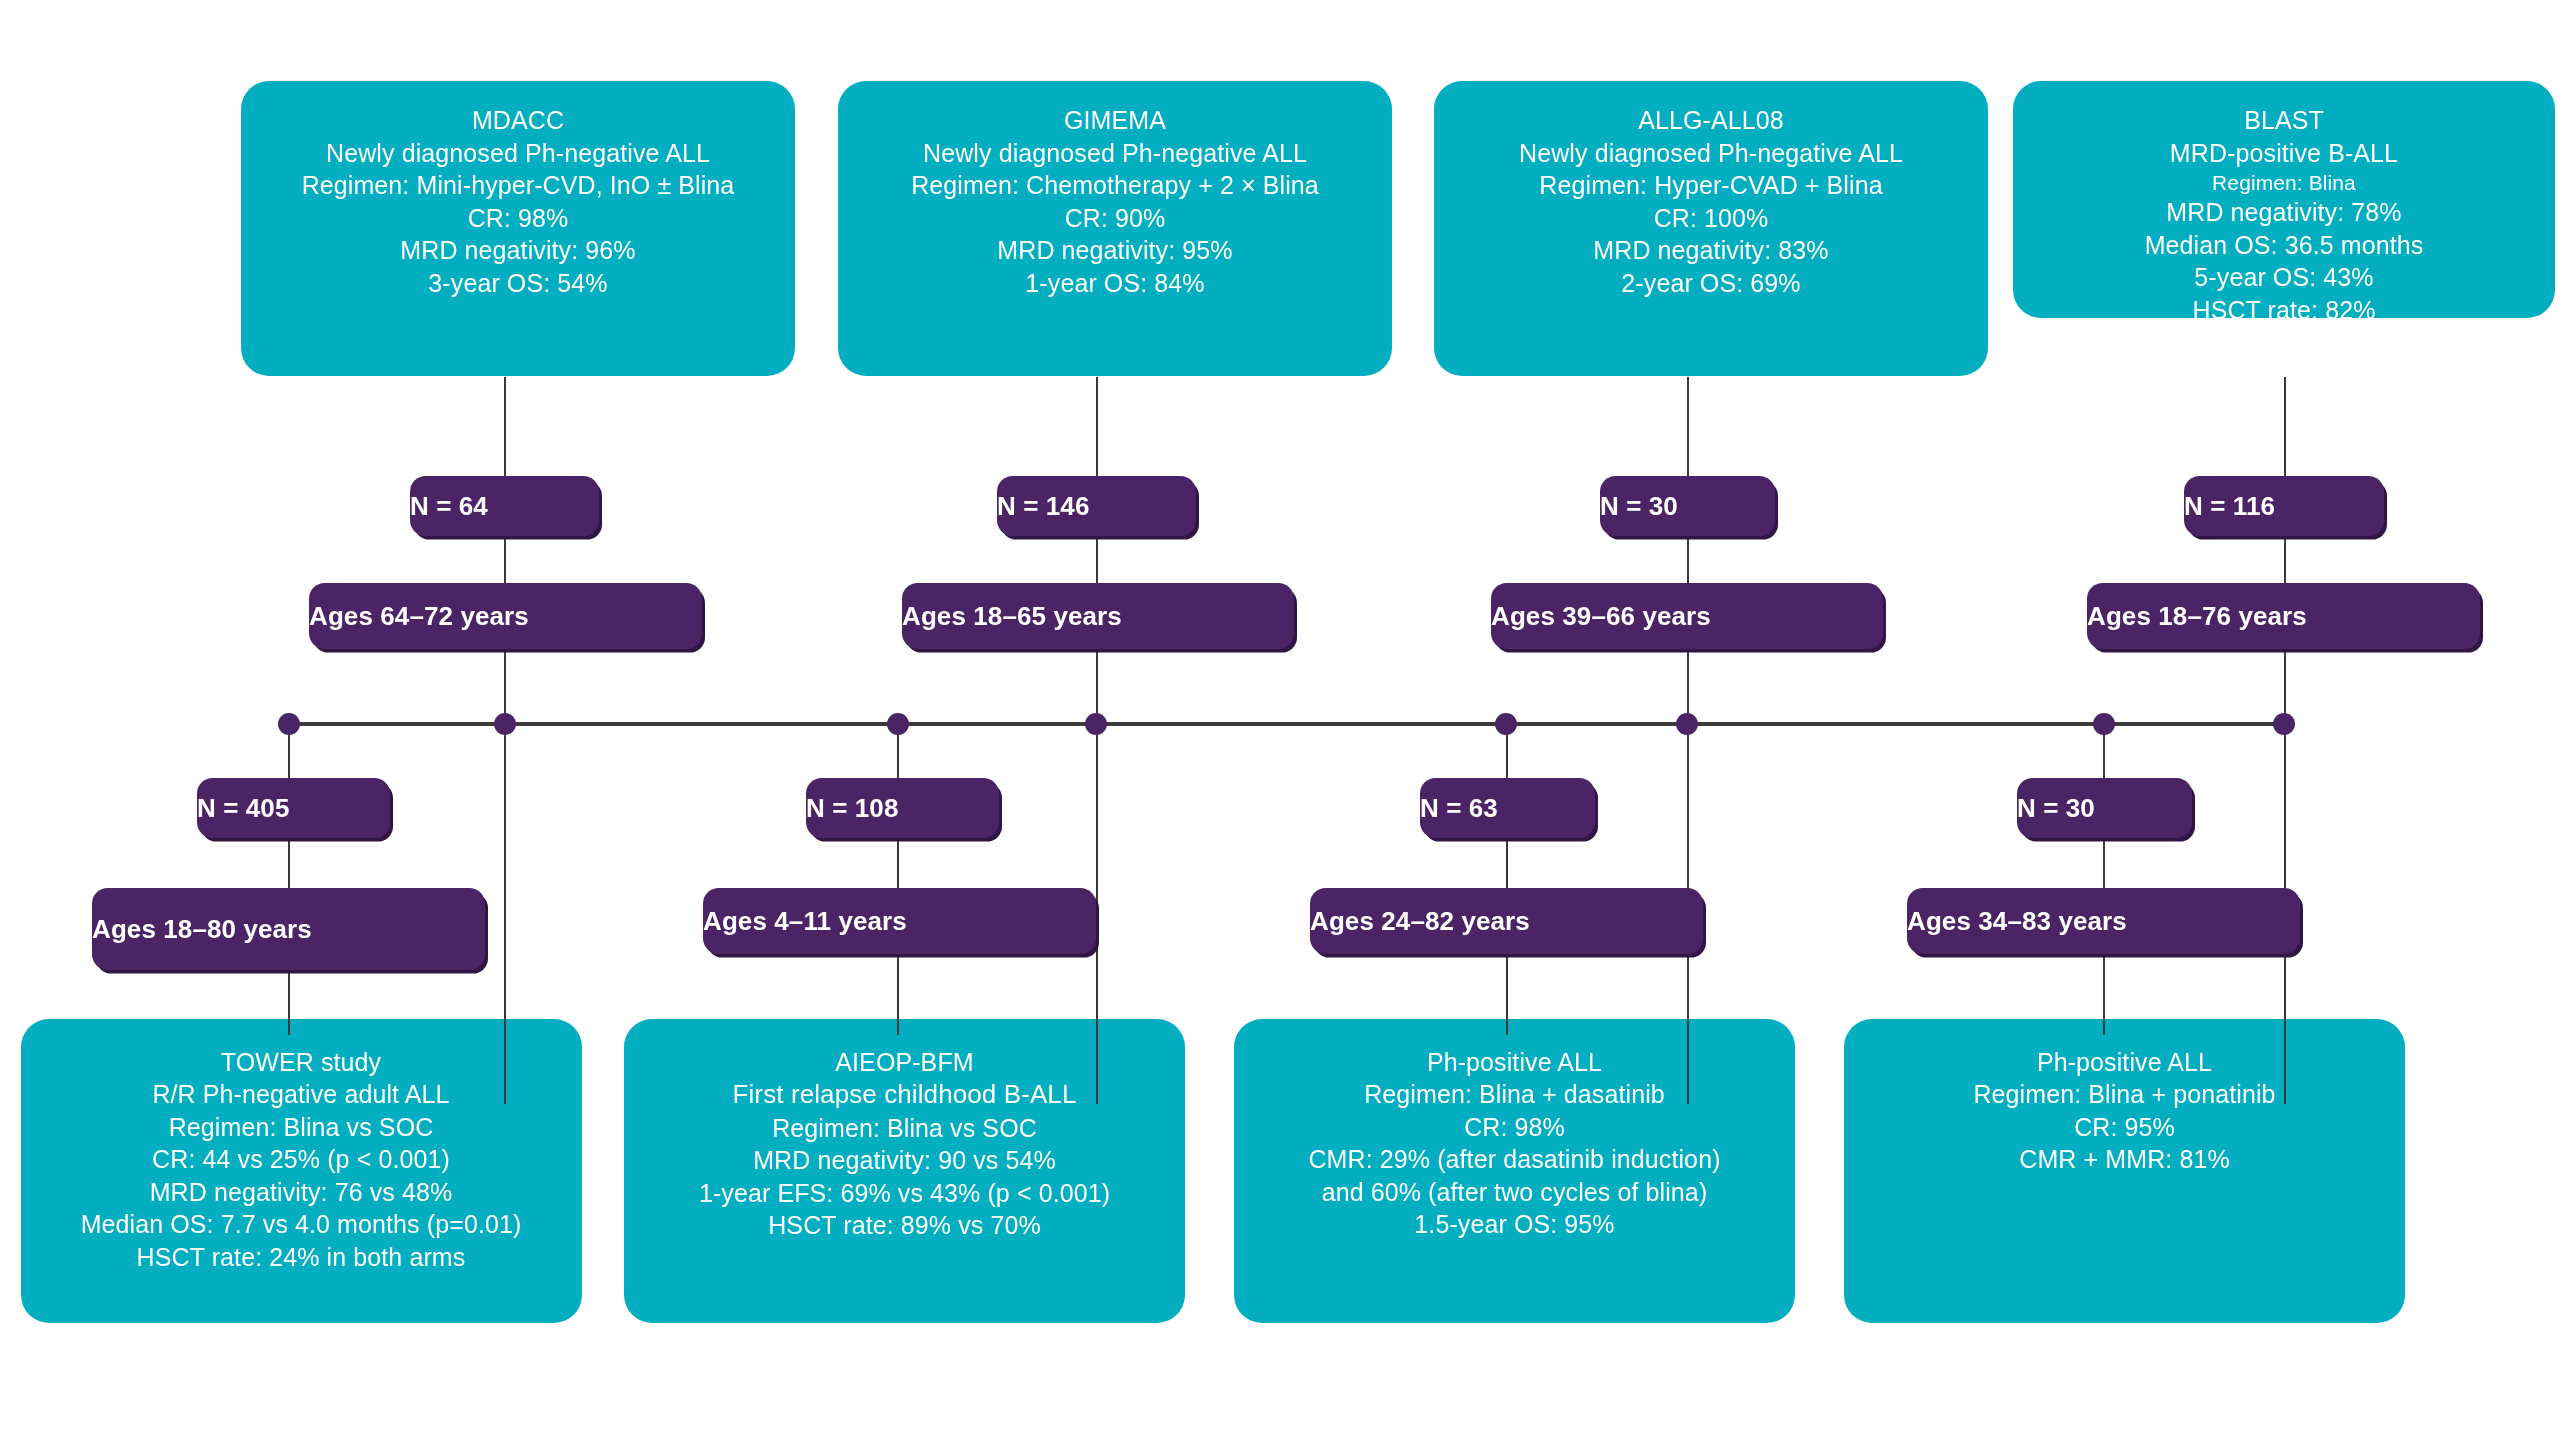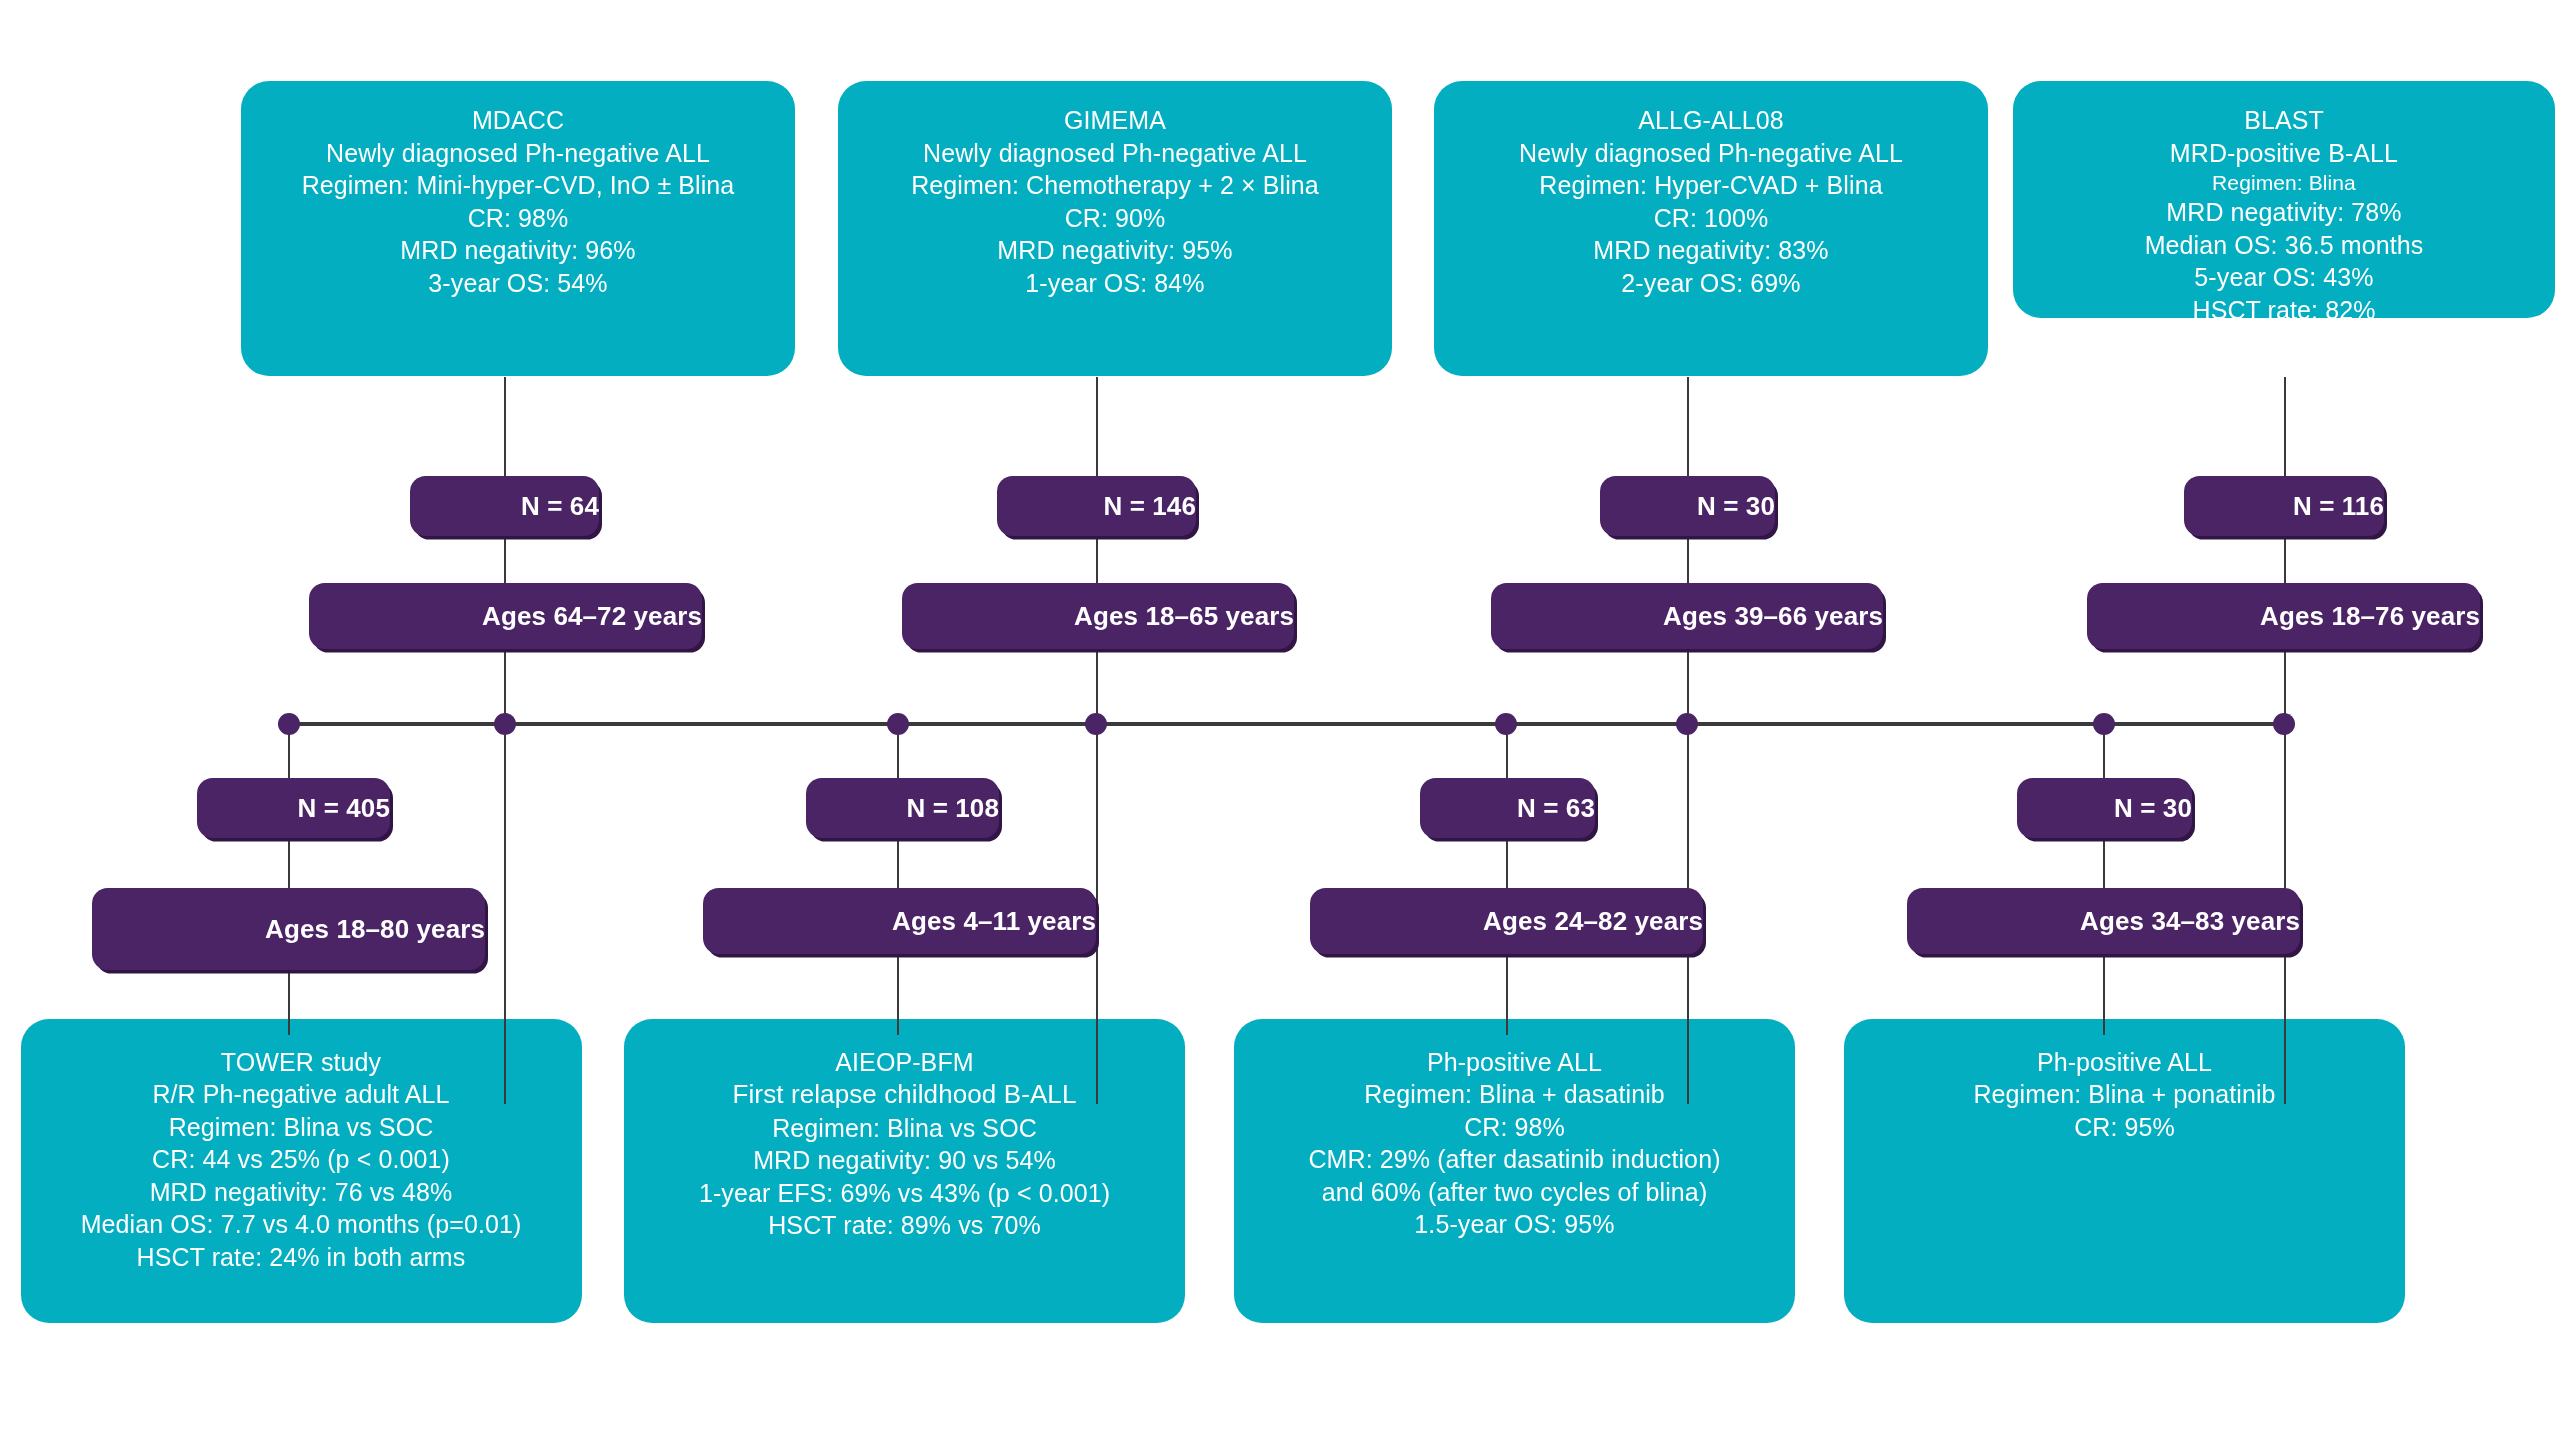--- a/index.html
+++ b/index.html
@@ -42,21 +42,21 @@
 
   
   .pill{
     position:absolute;
     background:#4B2466;
     color:#ffffff;
     font-weight:bold;
     border-radius:15.7px;
     display:flex;
     align-items:center;
-    justify-content:flex-end;
+    justify-content:flex-start;
     box-sizing:border-box;
     box-shadow:3.6px 4.2px 0 -0.6px #311645;
     font-size:25px;
     letter-spacing:0.1px;
     white-space:nowrap;
     z-index:3;
   }
   .pill.n{ font-size:26px; }
   .pill.ages{ font-size:26px; }
 
@@ -225,16 +225,17 @@
     <span class="ln" style="font-size: 25px;">CR: 98%</span>
     <span class="ln" style="font-size: 25px;">CMR: 29% (after dasatinib induction)</span>
     <span class="ln" style="font-size: 25px;">and 60% (after two cycles of blina)</span>
     <span class="ln" style="font-size: 25px;">1.5-year OS: 95%</span>
   </div>
 
   <div class="card bottom" style="left: 1844px; top: 1019px; width: 561px; height: 304px; background: rgb(3, 174, 192);">
     <span class="ln" style="font-size: 25px;">Ph-positive ALL</span>
     <span class="ln" style="font-size: 25px;">Regimen: Blina + ponatinib</span>
     <span class="ln" style="font-size: 25px;">CR: 95%</span>
+    <span class="ln" style="font-size: 25px;">CMR + MMR: 81%</span>
   </div>
 
 </div>
 
 
 </body></html>

